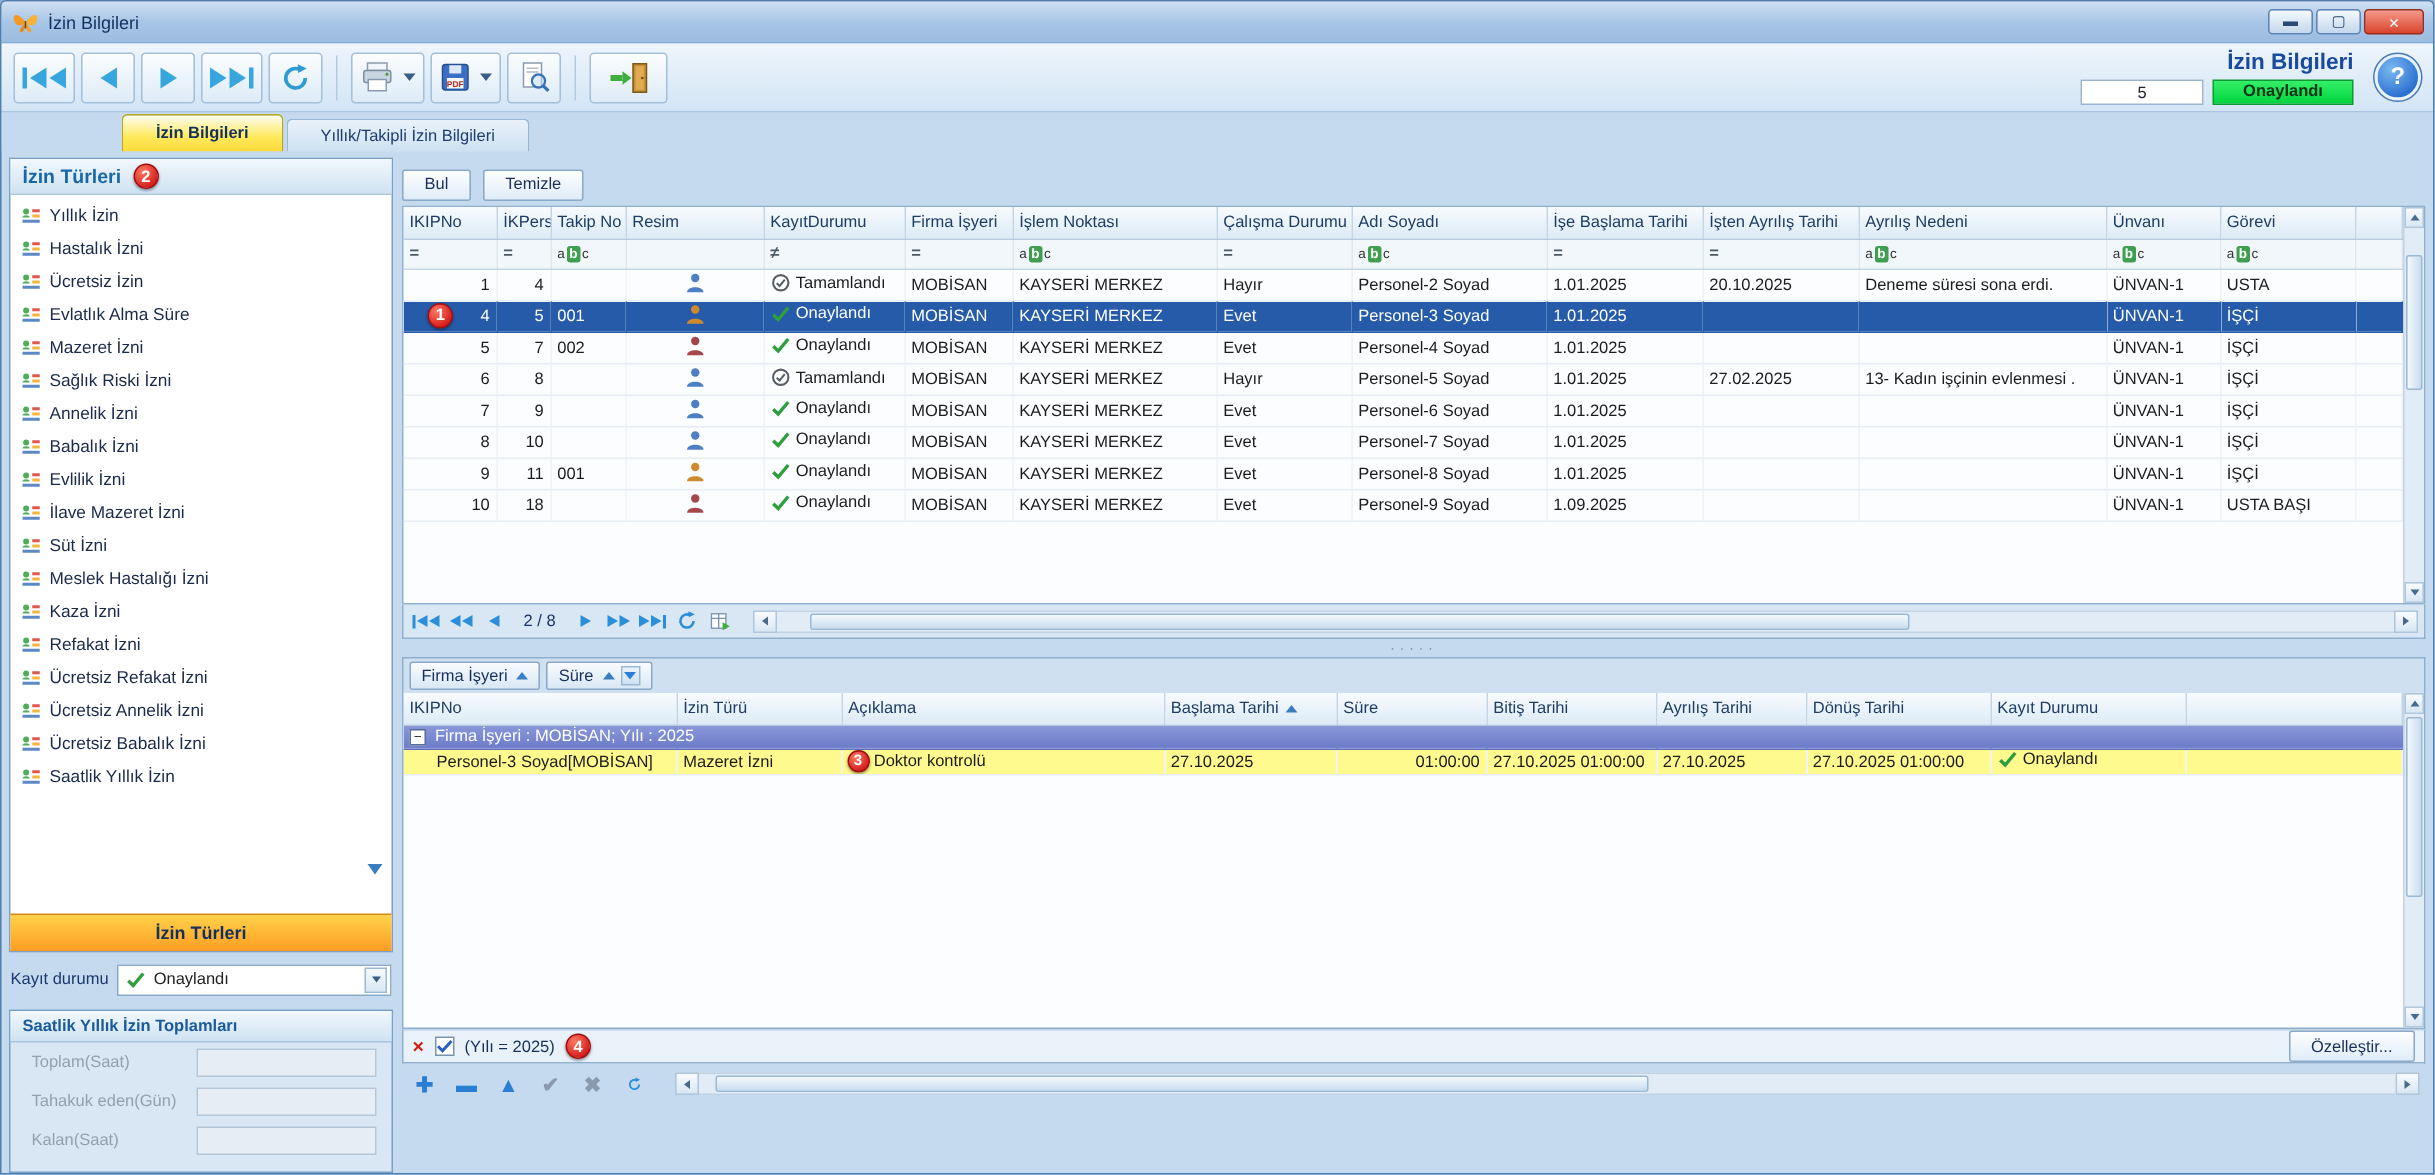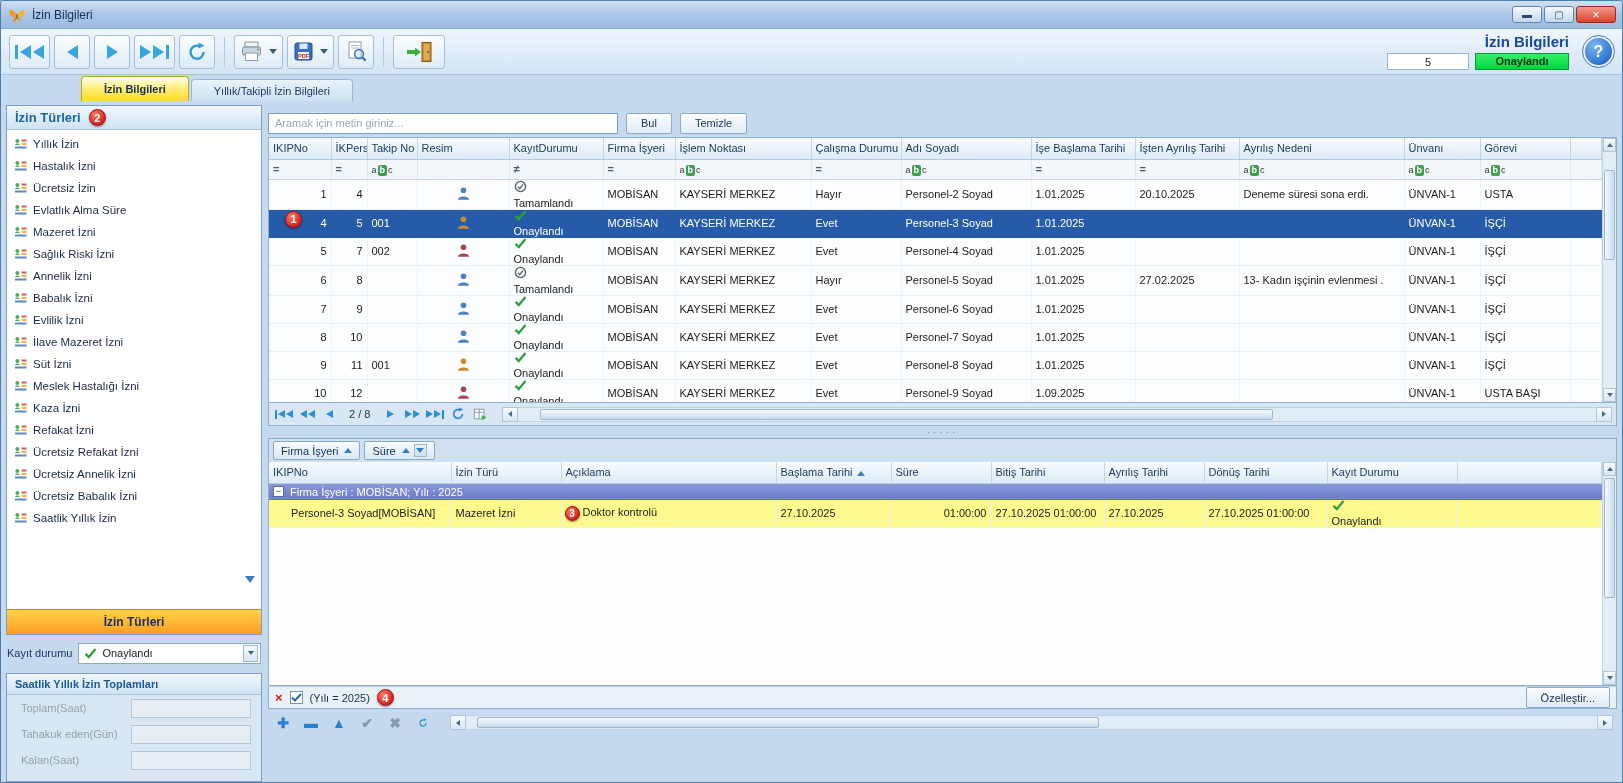--- a/index.html
+++ b/index.html
@@ -92,21 +92,21 @@
   .grid-scroll{position:absolute;left:0;top:0;right:14px;bottom:0;overflow:hidden;}
   .dgrid{border-collapse:collapse;table-layout:fixed;width:100%;font-size:11px;}
   .dgrid th,.dgrid td{padding:0 4px;white-space:nowrap;overflow:hidden;text-align:left;font-weight:normal;}
   .g-head th{height:21px;background:linear-gradient(#f8fbfe,#dcebf6);border-right:1px solid #c3d5e6;border-bottom:1px solid #b5cade;color:#1e3c64;}
   .g-filter th{height:20px;background:#f2f7fb;border-right:1px solid #dde7f0;border-bottom:1px solid #c3d5e6;}
   .g-row td{height:21px;border-right:1px solid #eef3f8;border-bottom:1px solid #e8eef5;color:#1c1c1c;}
   .g-row.sel td{background:#255ba8;color:#fff;border-color:#255ba8;}
   .f-eq{color:#4a5a6a;font-weight:bold;}
   .f-abc i{font-style:normal;font-size:9px;color:#333;}
   .f-abc b{display:inline-block;background:#3f9e4f;color:#fff;font-size:9px;padding:0 2px;border-radius:2px;margin:0 1px;line-height:11px;}
-  .st-cell{display:inline-flex;align-items:flex-start;gap:4px;flex-direction:column;}
+  .st-cell{display:inline-flex;align-items:flex-end;gap:4px;}
   .st-ico{display:inline-flex;width:13px;flex:none;}
   .p-ico{display:inline-flex;}
   td.rel{position:relative;overflow:visible;}
   .sort-asc{display:inline-block;width:0;height:0;margin-left:5px;
     border-left:4px solid transparent;border-right:4px solid transparent;border-bottom:5px solid #3a7ec2;vertical-align:middle;}
 
   
   .vscroll{position:absolute;top:0;right:0;bottom:0;width:14px;background:#e2ecf6;border-left:1px solid #c0d2e4;}
   .varr{position:absolute;left:0;width:13px;height:14px;background:linear-gradient(#f8fbfe,#d8e7f4);border:1px solid #b0c6da;
     display:flex;align-items:center;justify-content:center;cursor:pointer;}
@@ -537,21 +537,20 @@
         <div class="tot-row">
           <span class="tot-label">Kalan(Saat)</span>
           <span class="tot-input"></span>
         </div>
       </div>
     </div>
 
     <div class="main">
 
       <div class="search-row">
-        <input class="search-input" placeholder="Aramak için metin giriniz..." style="">
         <button class="btn">Bul</button>
         <button class="btn">Temizle</button>
       </div>
 
       <div class="grid-wrap top">
         <div class="grid-scroll">
           <table class="dgrid">
               <colgroup>
                 <col style="width: 62px;">
                 <col style="width: 36px;">
@@ -806,21 +805,21 @@
                   <td style="text-align: left;">Personel-8 Soyad</td>
                   <td style="text-align: left;">1.01.2025</td>
                   <td style="text-align: left;"></td>
                   <td style="text-align: left;"></td>
                   <td style="text-align: left;">ÜNVAN-1</td>
                   <td style="text-align: left;">İŞÇİ</td>
                   <td></td>
                 </tr>
                 <tr class="g-row">
                   <td style="text-align: right;">10</td>
-                  <td style="text-align: right;">12</td>
+                  <td style="text-align: right;">18</td>
                   <td style="text-align: left;"></td>
                   <td style="text-align: center;"><span class="p-ico">
                       <svg width="15" height="15" viewBox="0 0 15 15">
                         <circle cx="7.5" cy="4.3" r="2.8" fill="#a8474a"></circle>
                         <path d="M2 13.8 C2 9.4 13 9.4 13 13.8 Z" fill="#a8474a"></path>
                       </svg>
                     </span></td>
                   <td style="text-align: left;"><span class="st-cell">
                       <span class="st-ico">
                         <svg width="13" height="11" viewBox="0 0 13 11">

